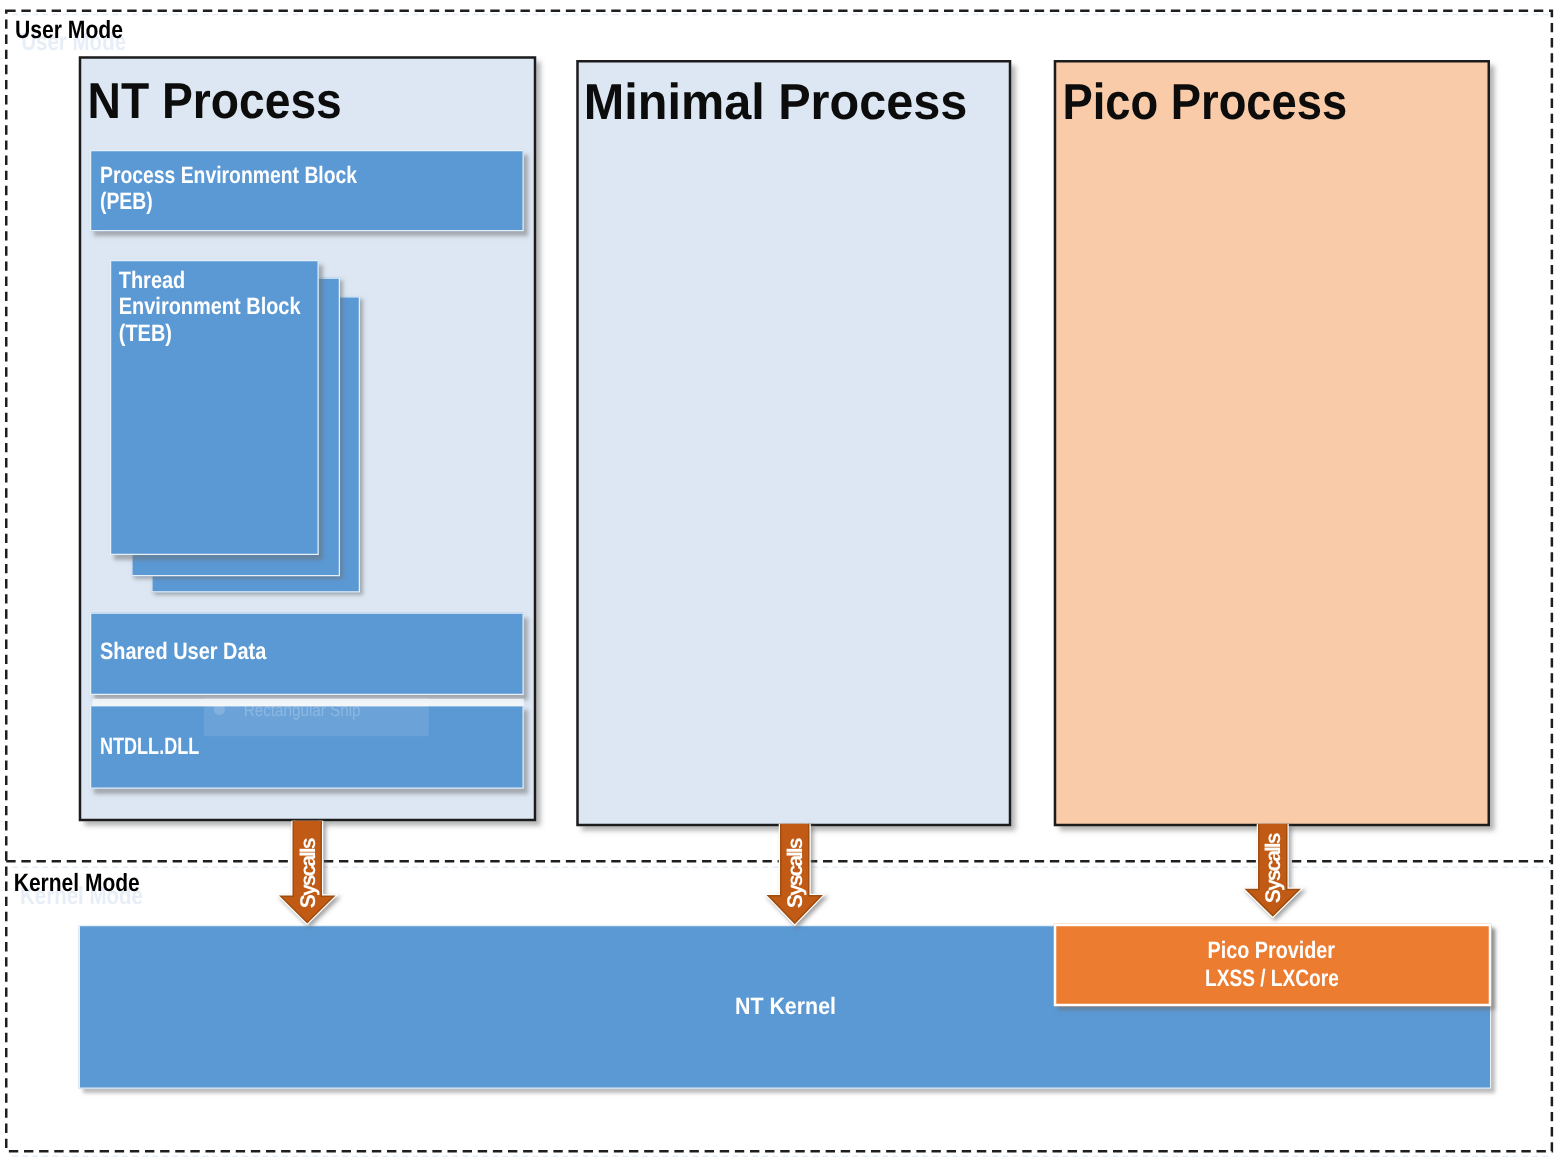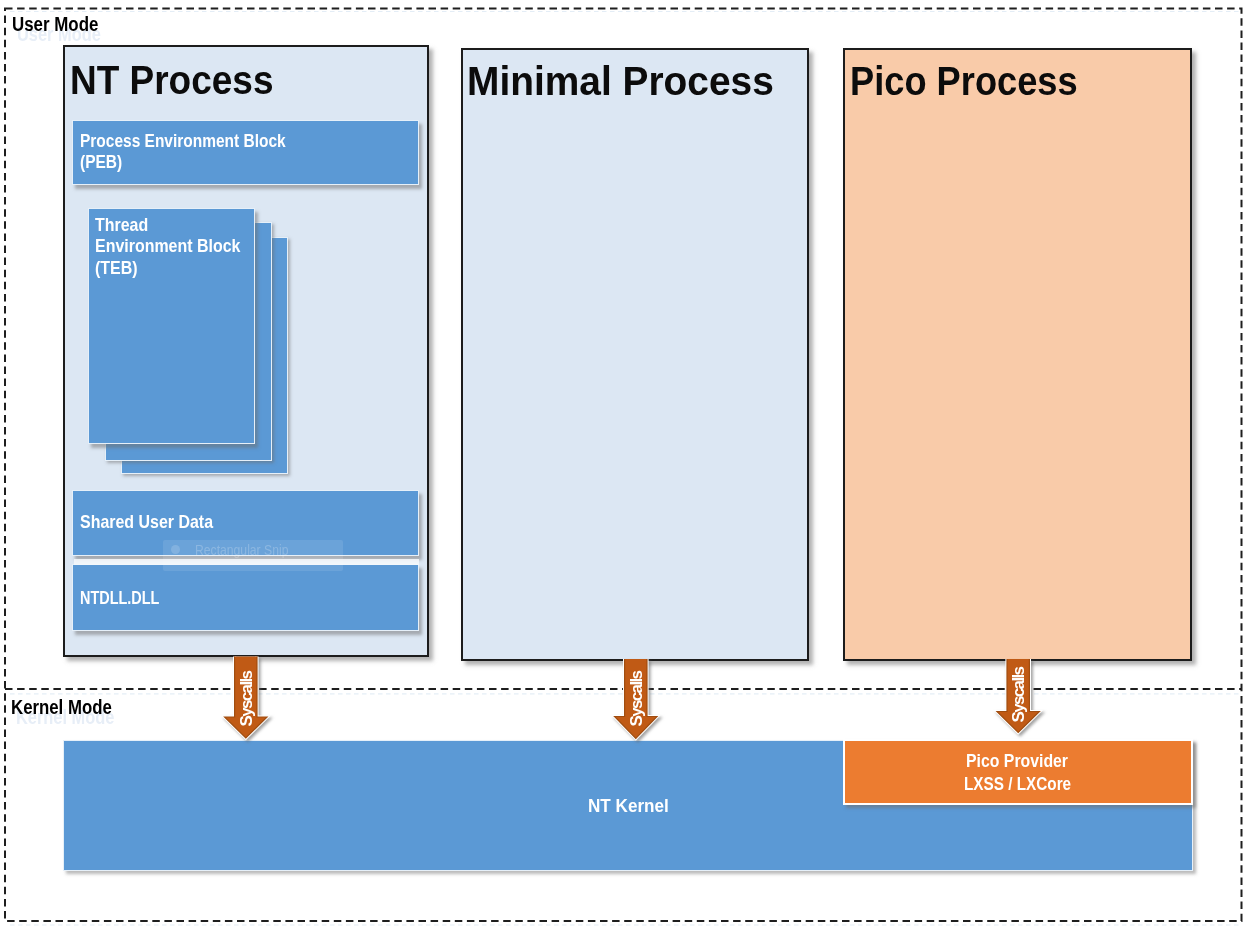--- a/index.html
+++ b/index.html
@@ -30,21 +30,21 @@
 
 <div class="abs bluebox" style="left:121px;top:236.8px;width:166.8px;height:237.2px;box-shadow:2px 2px 3px rgba(110,110,110,.5);"></div>
 <div class="abs bluebox" style="left:104.5px;top:221.8px;width:167.1px;height:239.7px;box-shadow:2px 2px 3px rgba(110,110,110,.5);"></div>
 <div class="abs bluebox" style="left:88px;top:208.3px;width:167px;height:235.3px;"></div>
 <div class="wtxt" id="teb" style="left:95px;top:214px;line-height:21.4px;transform:scaleX(.84);">Thread<br>Environment Block<br>(TEB)</div>
 
 <div class="abs bluebox" style="left:72px;top:490px;width:347px;height:66px;"></div>
 <div class="wtxt" id="sud" style="left:79.5px;top:511px;transform:scaleX(.84);">Shared User Data</div>
 
 <div class="abs" style="left:74px;top:558.5px;width:345px;height:6px;background:rgba(244,248,252,.85);z-index:5;"></div>
-<div class="abs" style="left:163px;top:540px;width:180px;height:31px;background:rgba(255,255,255,.10);border-radius:2px;z-index:6;">
+<div class="abs" style="left:163px;top:558px;width:180px;height:31px;background:rgba(255,255,255,.10);border-radius:2px;z-index:6;">
   <div class="abs" style="left:8px;top:5px;width:9px;height:9px;border-radius:50%;background:rgba(255,255,255,.16);"></div>
   <div class="abs" style="left:32px;top:1.5px;font-size:14px;color:rgba(255,255,255,.22);white-space:nowrap;transform-origin:0 0;transform:scaleX(.87);">Rectangular Snip</div>
 </div>
 
 <div class="abs bluebox" style="left:72px;top:564px;width:347px;height:67px;"></div>
 <div class="wtxt" id="ntdll" style="left:79.5px;top:587px;transform:scaleX(.76);">NTDLL.DLL</div>
 
 <div class="abs bigbox" style="left:461px;top:48px;width:348px;height:613px;background:#dce7f3;"></div>
 <div class="abs title" id="t2" style="left:467.3px;top:61px;font-size:40.5px;line-height:40.5px;transform:scaleX(.96);">Minimal Process</div>
 

